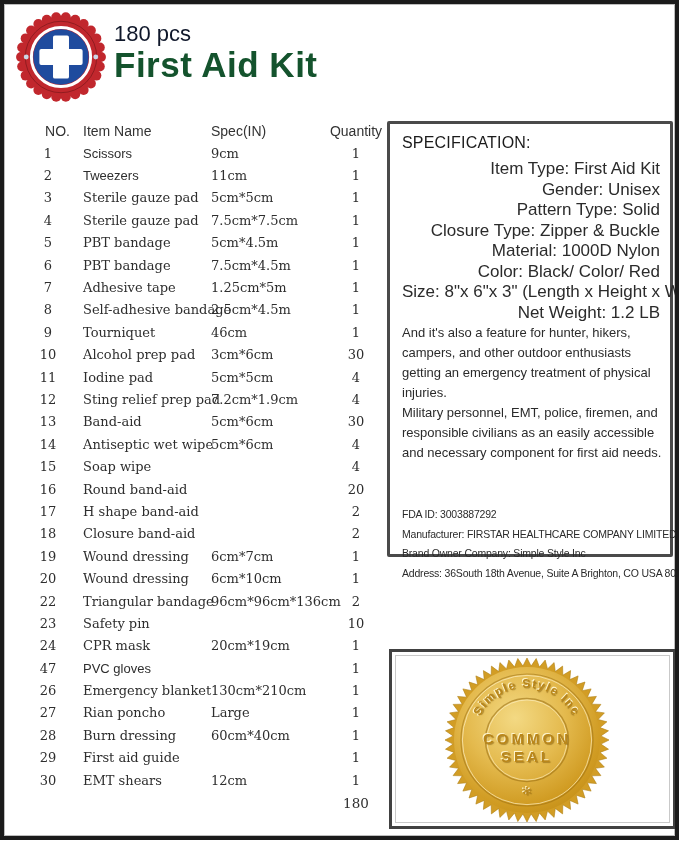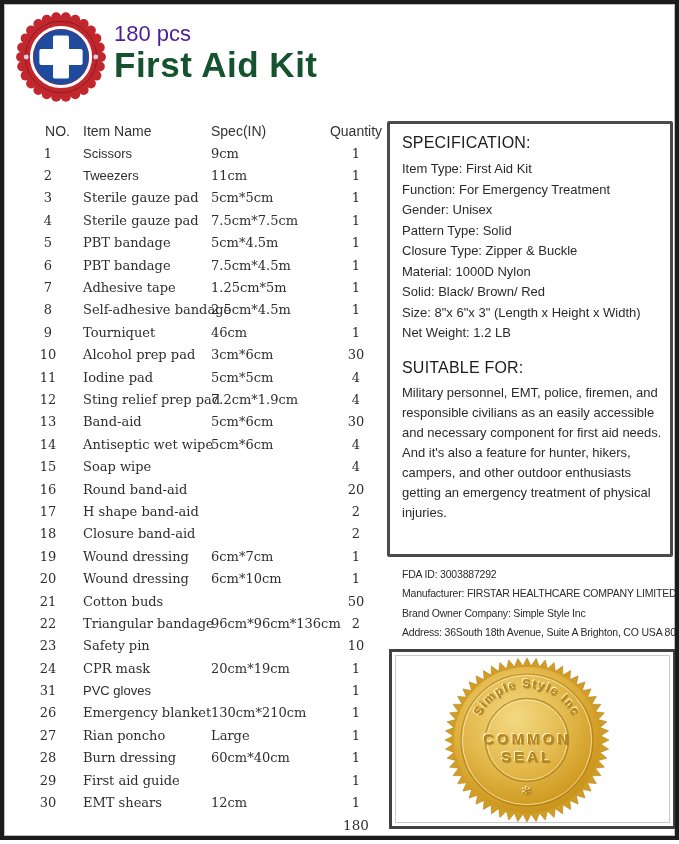--- a/index.html
+++ b/index.html
@@ -10,42 +10,42 @@
     border:4px solid #1b1b1b;
     box-shadow:inset 0 0 0 1px #bdbdbd;
     background:#fff;
     overflow:hidden;
     font-family:"Liberation Sans",sans-serif;
   }
   
   .brand{position:absolute;left:10px;top:6px;display:flex;align-items:flex-start;}
   .logo{width:94px;height:94px;flex:0 0 auto;}
   .brand-text{margin-left:6px;padding-top:12px;color:#111;}
-  .pieces{font-size:22px;line-height:24px;color:#4c1d95;}
+  .pieces{font-size:22px;line-height:24px;color:#0f172a;}
   .kit-title{font-size:35px;line-height:38px;font-weight:600;margin:0;color:#14532d;letter-spacing:0.5px;}
   
   .tbl{position:absolute;left:22px;top:115px;width:358px;}
   .row{display:grid;grid-template-columns:44px 140px 118px 56px;height:22.4px;align-items:center;}
   .hdr{font-family:"Liberation Sans",sans-serif;font-size:14px;color:#333;height:23px;}
   .hdr .c-no{text-align:right;padding-left:4px;}
   .tbl-body{font-family:"DejaVu Serif","Liberation Serif",serif;font-size:13px;color:#2e2e2e;}
   .c-no{text-align:center;}
   .c-name{padding-left:13px;white-space:nowrap;}
   .c-spec{padding-left:1px;white-space:nowrap;}
   .c-qty{text-align:center;}
   .sans-name{font-family:"Liberation Sans","DejaVu Sans",sans-serif;font-size:13px;}
   .total-row .c-qty{font-size:13.5px;}
   
   .spec-box{
     position:absolute;left:383px;top:117px;width:286px;height:436px;
     box-sizing:border-box;border:3px solid #4a4a4a;border-radius:2px;
     padding:10px 10px 0 12px;background:#fff;color:#2b2b2b;
   }
   .spec-h{font-size:16px;color:#1b1b1b;margin:0 0 7px 0;letter-spacing:0.2px;}
-  .spec-line{font-size:13px;line-height:20.5px;white-space:nowrap;}
+  .spec-line{font-size:17px;line-height:20.5px;white-space:nowrap;text-align:right;}
   .suitable-h{margin:15px 0 6px 0;}
   .suit-p{font-size:13px;line-height:20px;margin:0;width:262px;}
   .company{margin-top:42px;}
   .company-line{font-size:10.5px;line-height:19.5px;letter-spacing:-0.2px;white-space:nowrap;}
   
   .seal-box{
     position:absolute;left:385px;top:645px;width:287px;height:180px;
     box-sizing:border-box;border:3px solid #414141;background:#fff;
   }
   .seal-inner{
@@ -247,26 +247,20 @@
           <div class="c-qty">1</div>
         </div>
 
         <div class="row">
           <div class="c-no">20</div>
           <div class="c-name">Wound dressing</div>
           <div class="c-spec">6cm*10cm</div>
           <div class="c-qty">1</div>
         </div>
 
-        <div class="row">
-          <div class="c-no">21</div>
-          <div class="c-name">Cotton buds</div>
-          <div class="c-spec"></div>
-          <div class="c-qty">50</div>
-        </div>
 
         <div class="row">
           <div class="c-no">22</div>
           <div class="c-name">Triangular bandage</div>
           <div class="c-spec">96cm*96cm*136cm</div>
           <div class="c-qty">2</div>
         </div>
 
         <div class="row">
           <div class="c-no">23</div>
@@ -276,21 +270,21 @@
         </div>
 
         <div class="row">
           <div class="c-no">24</div>
           <div class="c-name">CPR mask</div>
           <div class="c-spec">20cm*19cm</div>
           <div class="c-qty">1</div>
         </div>
 
         <div class="row">
-          <div class="c-no">31</div>
+          <div class="c-no">47</div>
           <div class="c-name sans-name">PVC gloves</div>
           <div class="c-spec"></div>
           <div class="c-qty">1</div>
         </div>
 
         <div class="row">
           <div class="c-no">26</div>
           <div class="c-name">Emergency blanket</div>
           <div class="c-spec">130cm*210cm</div>
           <div class="c-qty">1</div>
@@ -331,39 +325,37 @@
       <div class="c-qty">180</div>
     </div>
   </div>
 
   <div class="spec-box">
     <div class="spec-h">SPECIFICATION:</div>
     <div>
 
         <div class="spec-line">Item Type: First Aid Kit</div>
 
-        <div class="spec-line">Function: For Emergency Treatment</div>
 
         <div class="spec-line">Gender: Unisex</div>
 
         <div class="spec-line">Pattern Type: Solid</div>
 
         <div class="spec-line">Closure Type: Zipper &amp; Buckle</div>
 
         <div class="spec-line">Material: 1000D Nylon</div>
 
-        <div class="spec-line">Solid: Black/ Brown/ Red</div>
+        <div class="spec-line">Color: Black/ Color/ Red</div>
 
         <div class="spec-line">Size: 8"x 6"x 3" (Length x Height x Width)</div>
 
         <div class="spec-line">Net Weight: 1.2 LB</div>
       </div>
-    <div class="spec-h suitable-h">SUITABLE FOR:</div>
+    <p class="suit-p">And it's also a feature for hunter, hikers, campers, and other outdoor enthusiasts getting an emergency treatment of physical injuries.</p>
     <p class="suit-p">Military personnel, EMT, police, firemen, and responsible civilians as an easily accessible and necessary component for first aid needs.</p>
-    <p class="suit-p">And it's also a feature for hunter, hikers, campers, and other outdoor enthusiasts getting an emergency treatment of physical injuries.</p>
     <div class="company">
 
         <div class="company-line">FDA ID: 3003887292</div>
 
         <div class="company-line">Manufacturer: FIRSTAR HEALTHCARE COMPANY LIMITED</div>
 
         <div class="company-line">Brand Owner Company: Simple Style Inc</div>
 
         <div class="company-line">Address: 36South 18th Avenue, Suite A Brighton, CO USA 80601</div>
       </div>

